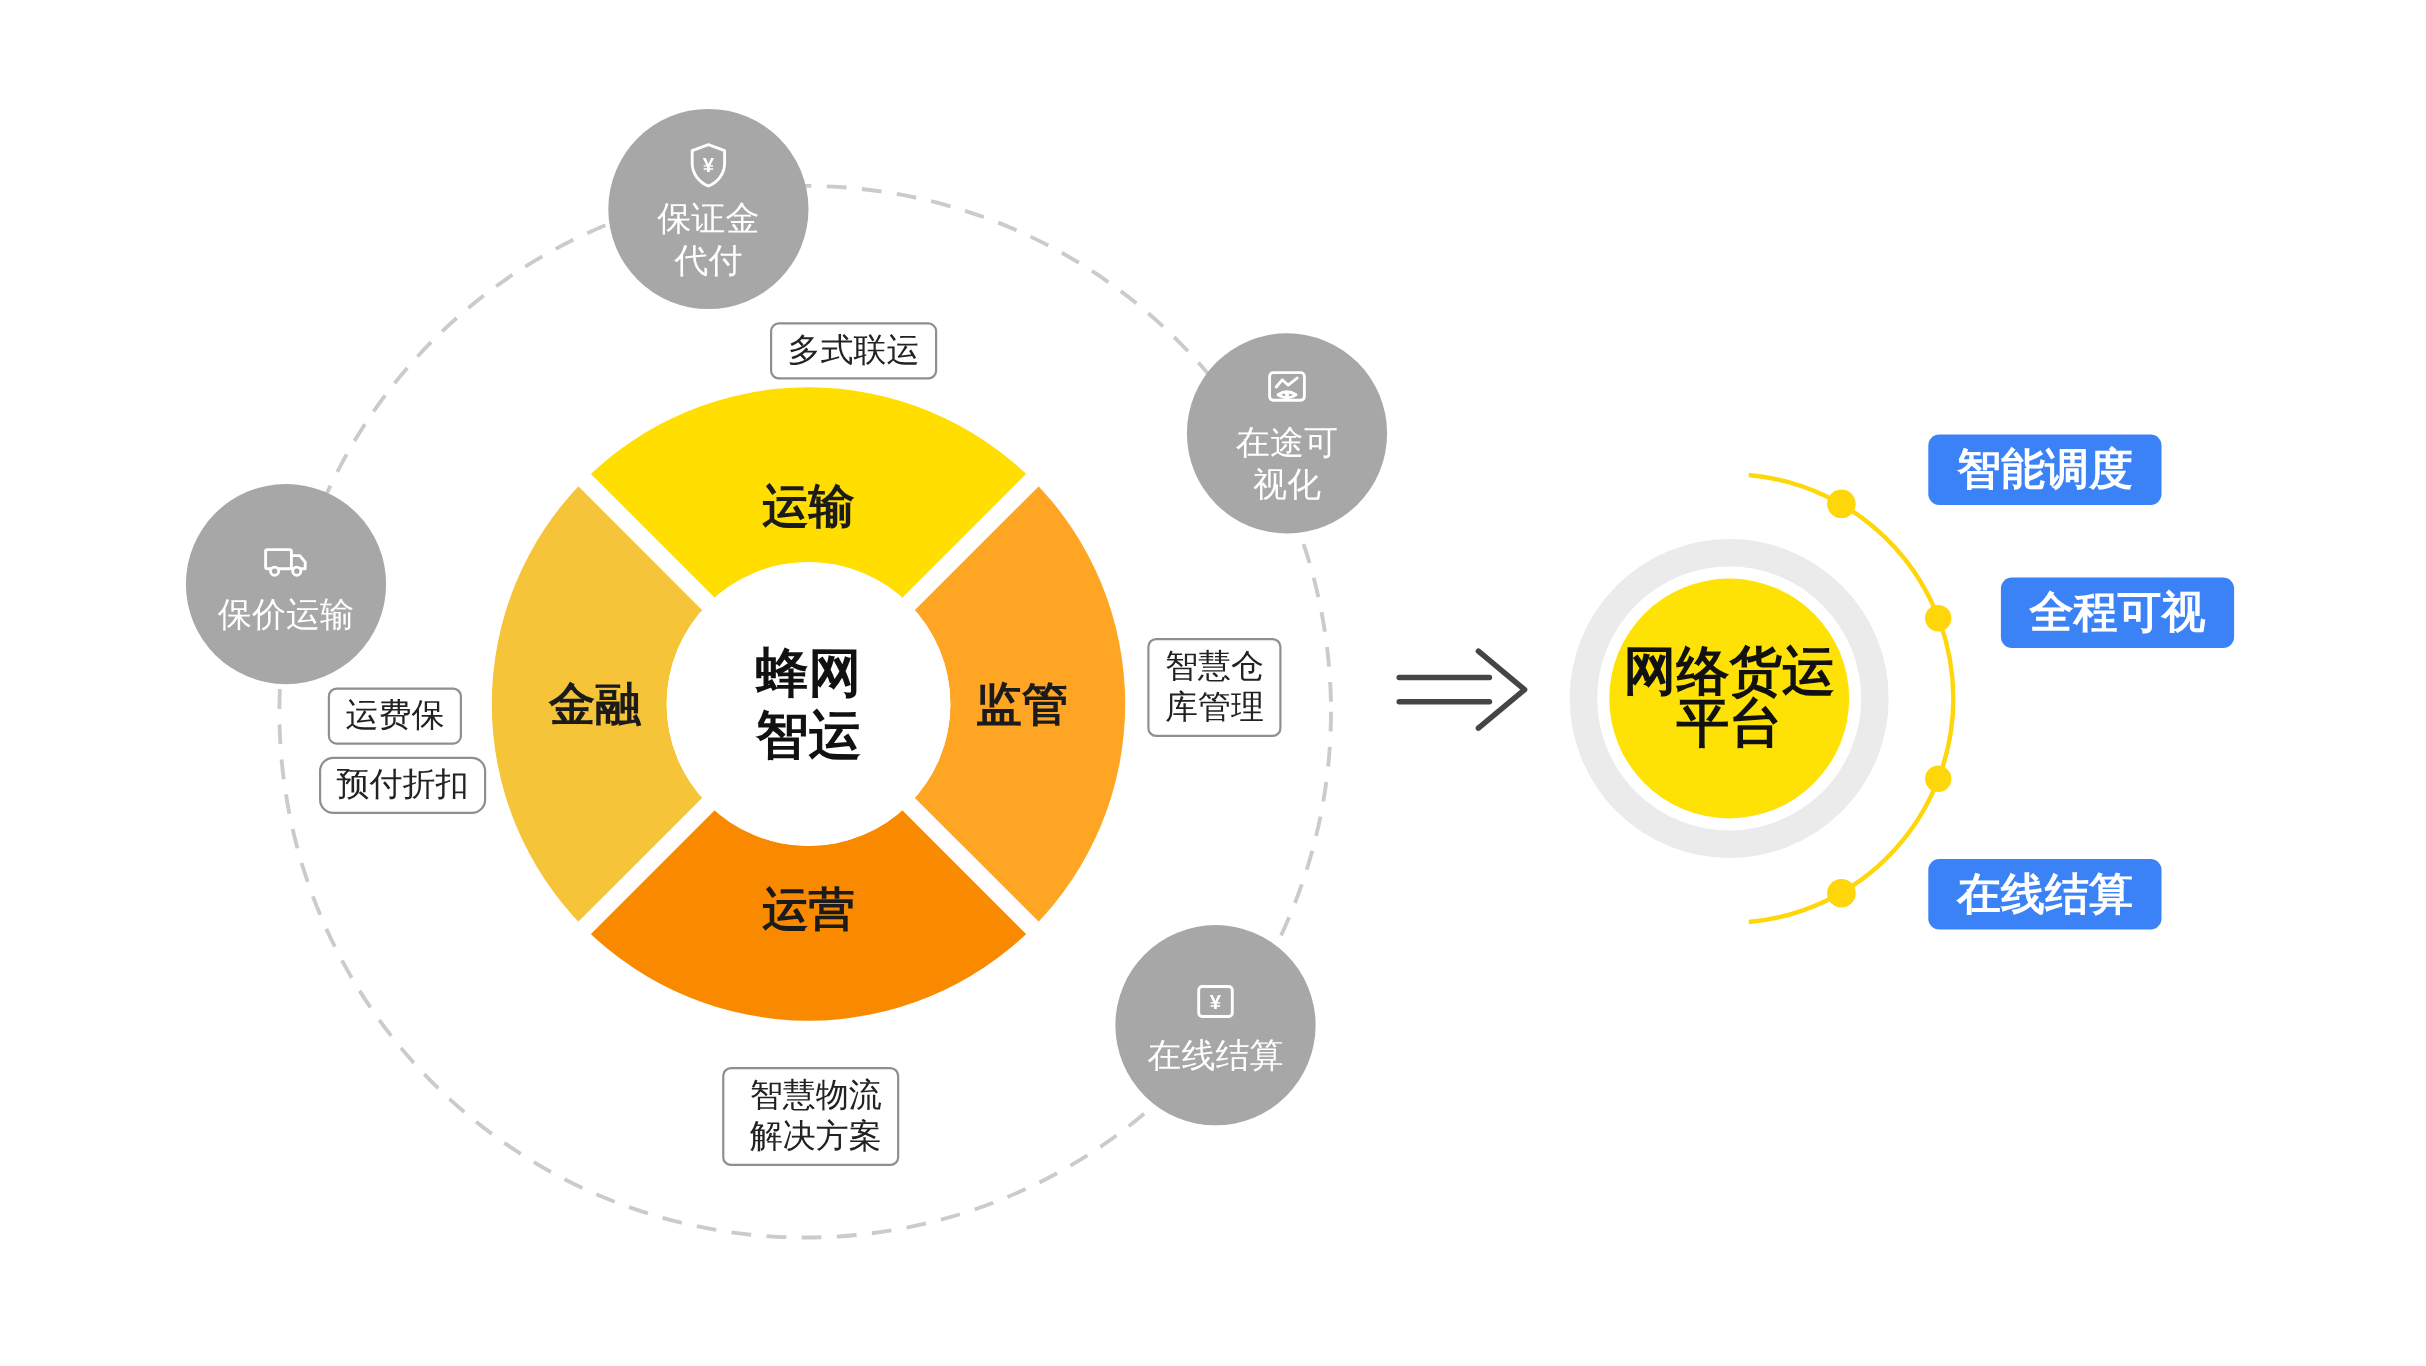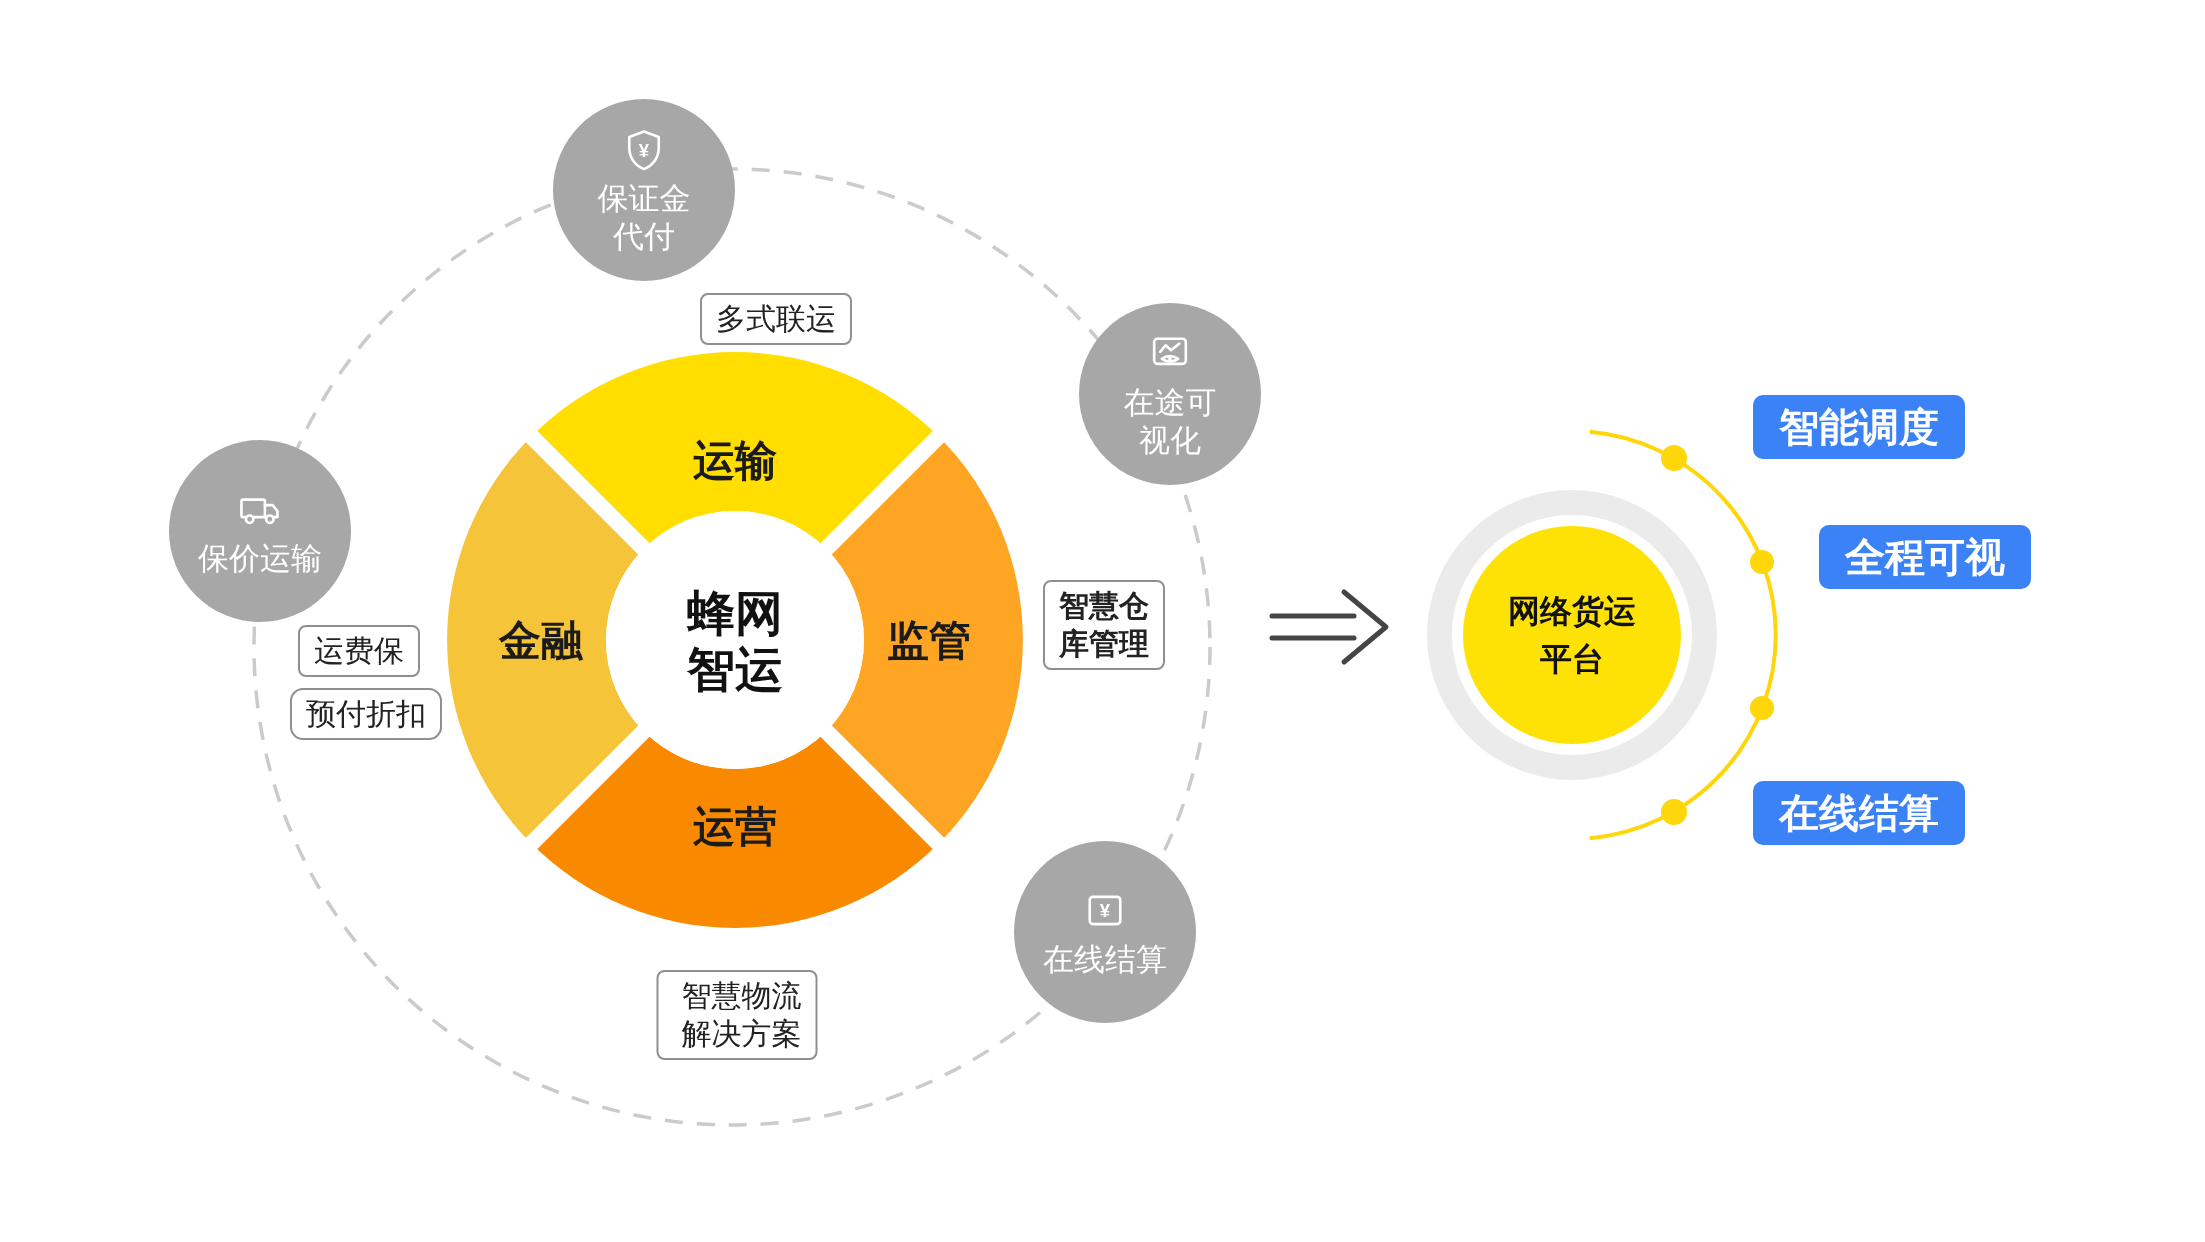--- a/index.html
+++ b/index.html
@@ -36,21 +36,21 @@
   
   .ring {
     position:absolute; left:1427px; top:490px; width:290px; height:290px;
     border-radius:50%; border:25px solid #EBEBEB; background:#fff;
     box-sizing:border-box;
   }
   .hub2 {
     position:absolute; left:1463px; top:526px; width:218px; height:218px;
     border-radius:50%; background:#FFE205; display:flex; flex-direction:column;
     align-items:center; justify-content:center; text-align:center;
-    font-size:32px; font-weight:700; color:#111; line-height:48px;
+    font-size:48px; font-weight:700; color:#111; line-height:48px;
   }
 </style>
 </head>
 <body>
 
 <div class="stage">
 
   <svg class="layer" width="2205" height="1242" viewBox="0 0 2205 1242">
 
     <circle cx="732" cy="647" r="478" fill="none" stroke="#CBCBCB" stroke-width="3.5" stroke-dasharray="18 14"></circle>
@@ -129,21 +129,21 @@
         <text x="22" y="27.5" fill="#fff" stroke="none" font-size="17" font-weight="bold" text-anchor="middle">¥</text>
       </svg>
     </span>
     <div class="sat-line">在线结算</div>
   </div>
 
 
   <div class="tag" style="left:776px; top:319px;">
     <div>多式联运</div>
   </div>
-  <div class="tag" style="left:1104px; top:625px;font-weight:bold;">
+  <div class="tag" style="left:1104px; top:625px;">
     <div>智慧仓</div>
     <div>库管理</div>
   </div>
   <div class="tag" style="left:359px; top:651px;">
     <div>运费保</div>
   </div>
   <div class="tag" style="left:366px; top:714px;border-radius:13px;">
     <div>预付折扣</div>
   </div>
   <div class="tag" style="left:737px; top:1015px;padding-left:23px;">

